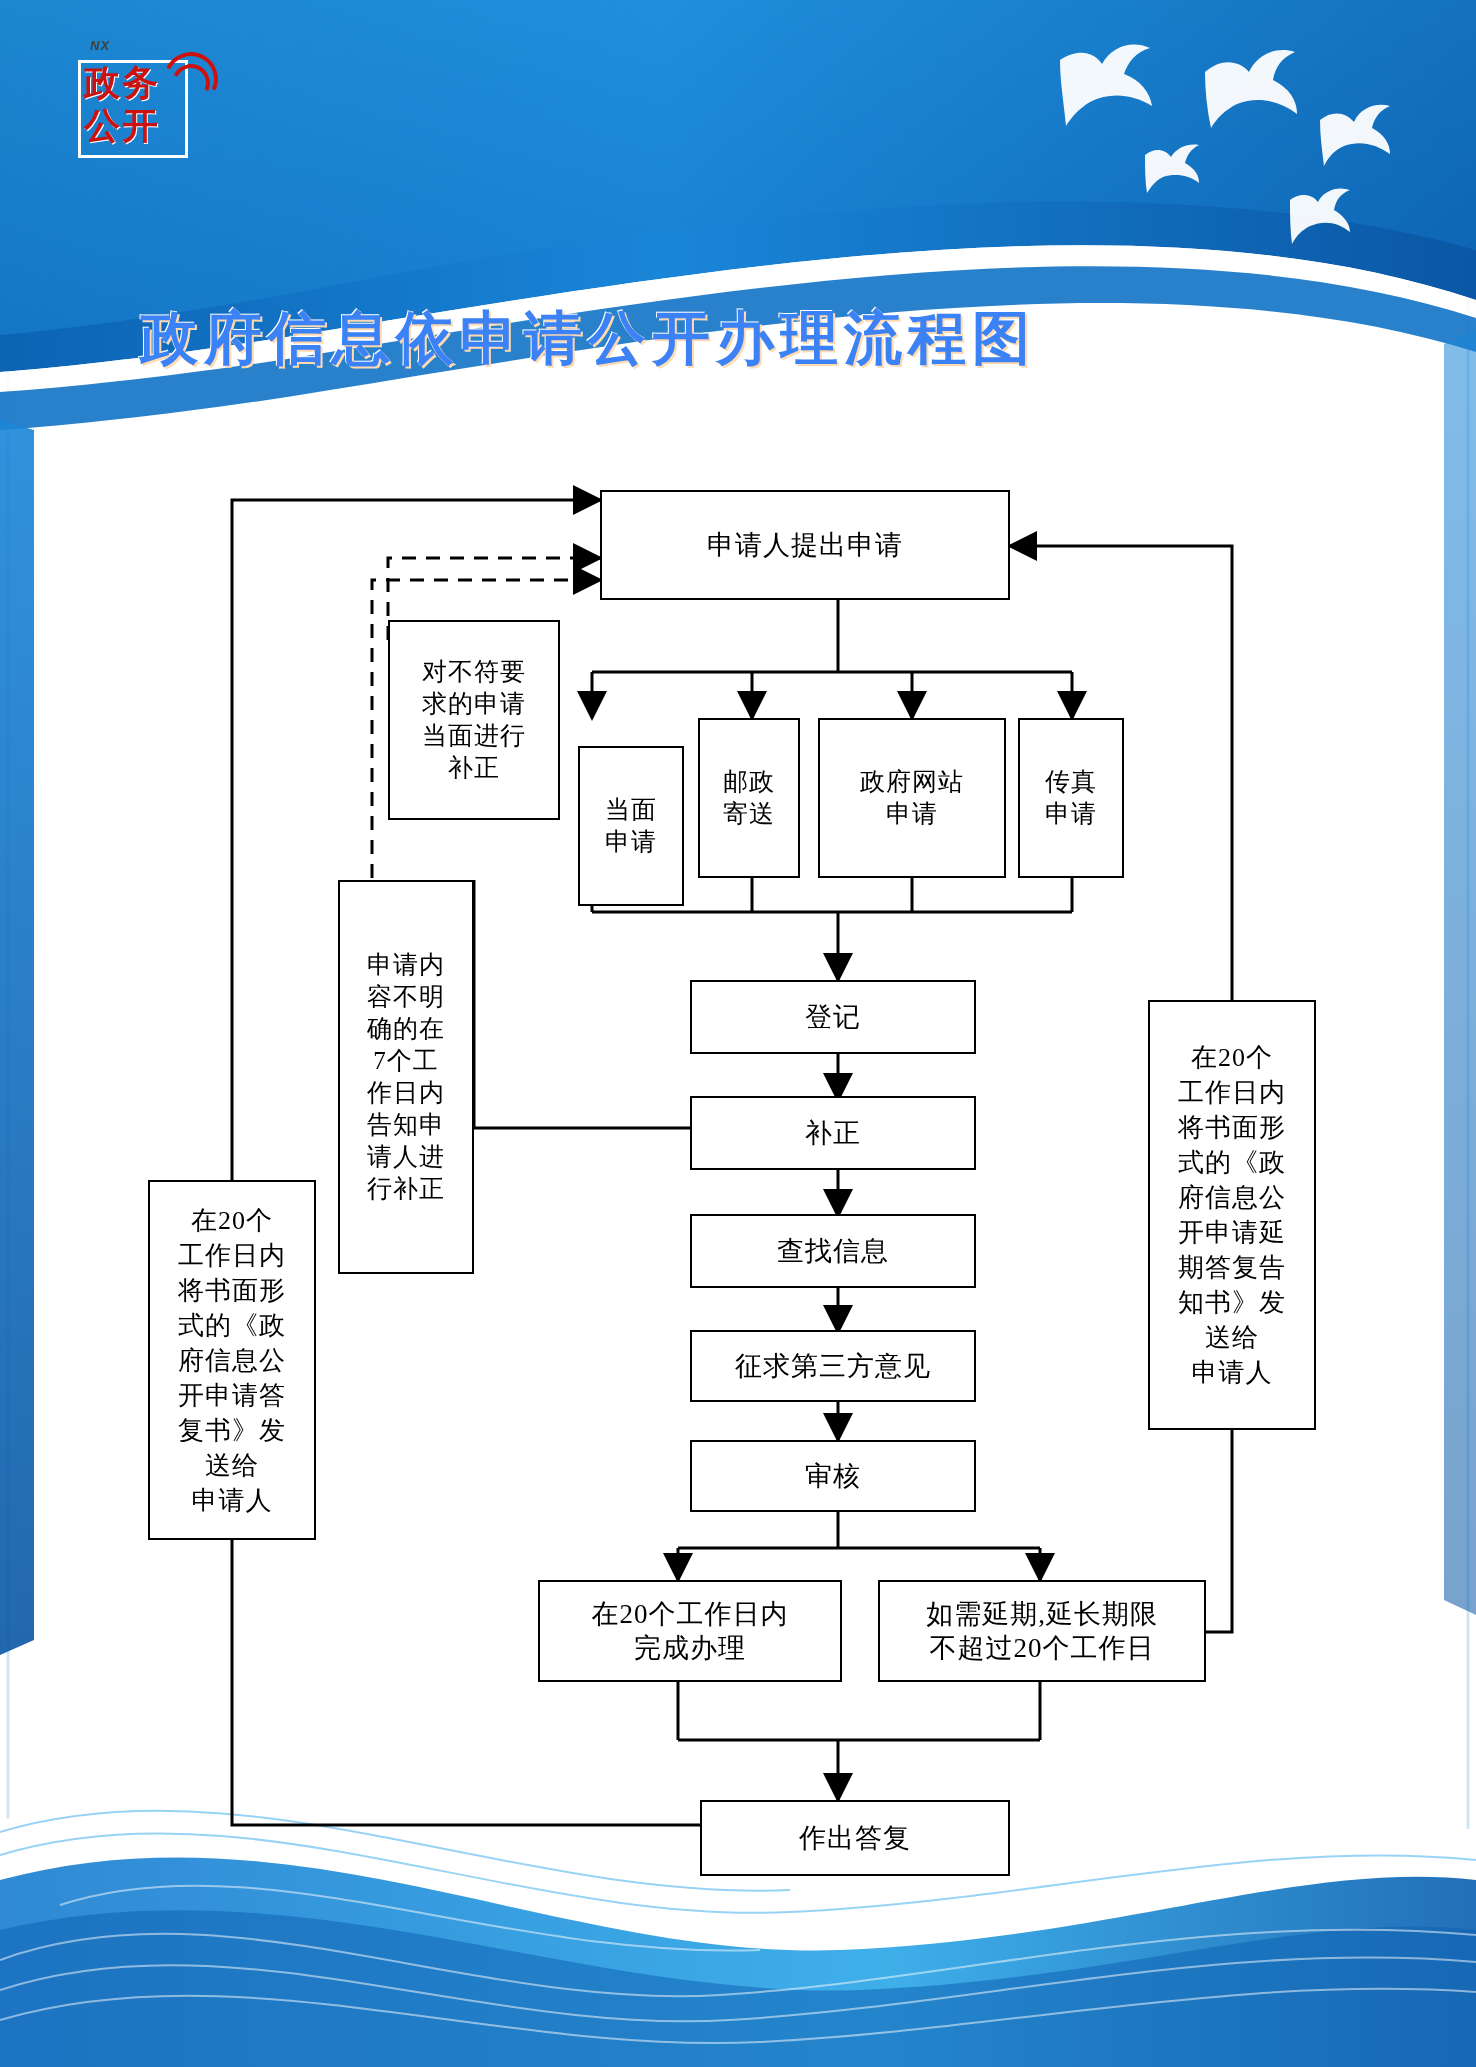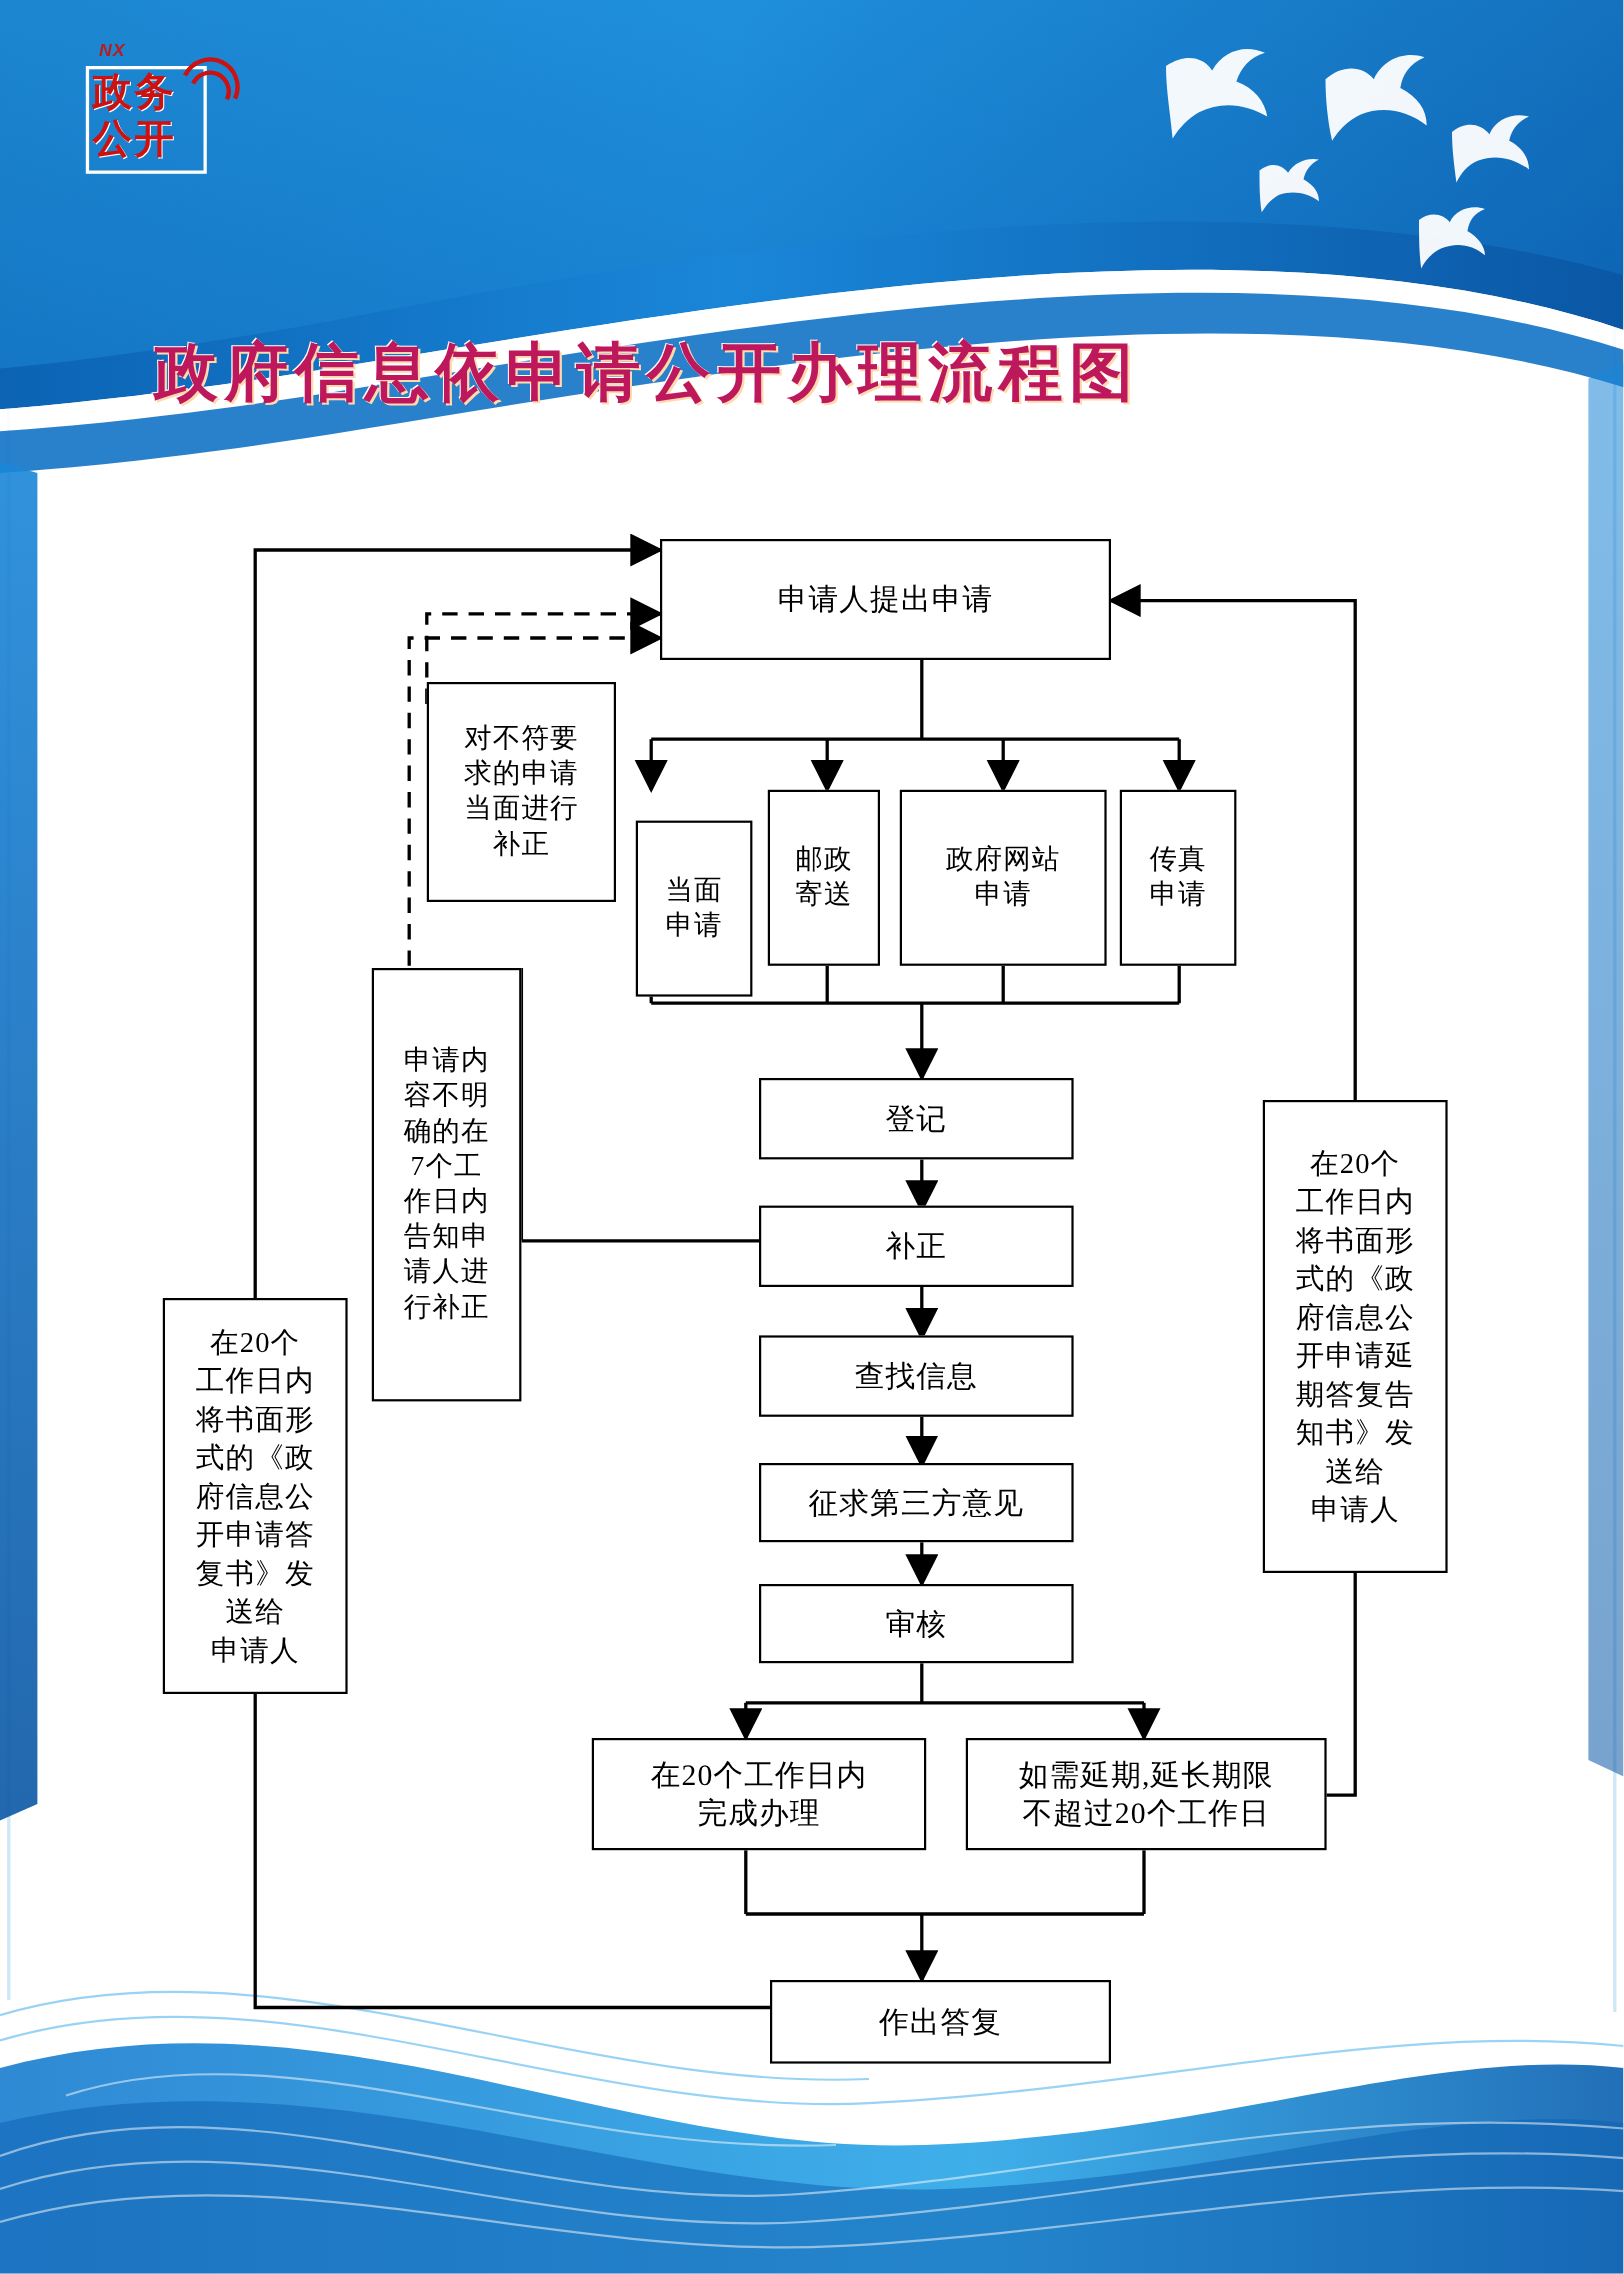--- a/index.html
+++ b/index.html
@@ -55,22 +55,22 @@
     font-size: 36px;
     line-height: 43px;
     letter-spacing: 2px;
     font-family: "Liberation Serif", serif;
     text-shadow: 1px 1px 0 #fff;
   }
   .logo-en {
     position: absolute;
     left: 12px;
     top: 0px;
-    color: #b91c1c;
-    font-size: 16px;
+    color: #404040;
+    font-size: 13px;
     font-weight: bold;
     font-style: italic;
     letter-spacing: 1px;
   }
   .logo-arc {
     position: absolute;
     left: 86px;
     top: 14px;
     width: 46px;
     height: 46px;
@@ -96,21 +96,21 @@
   
   .title {
     position: absolute;
     left: 0;
     top: 300px;
     width: 1176px;
     text-align: center;
     font-size: 58px;
     font-weight: bold;
     letter-spacing: 6px;
-    color: #be185d;
+    color: #3b82f6;
     font-family: "Liberation Serif", serif;
     text-shadow: 2px 2px 0 #ffd9b0, -1px -1px 0 #fff;
   }
 
   
   .chart {
     position: absolute;
     left: 0;
     top: 0;
     width: 1476px;

